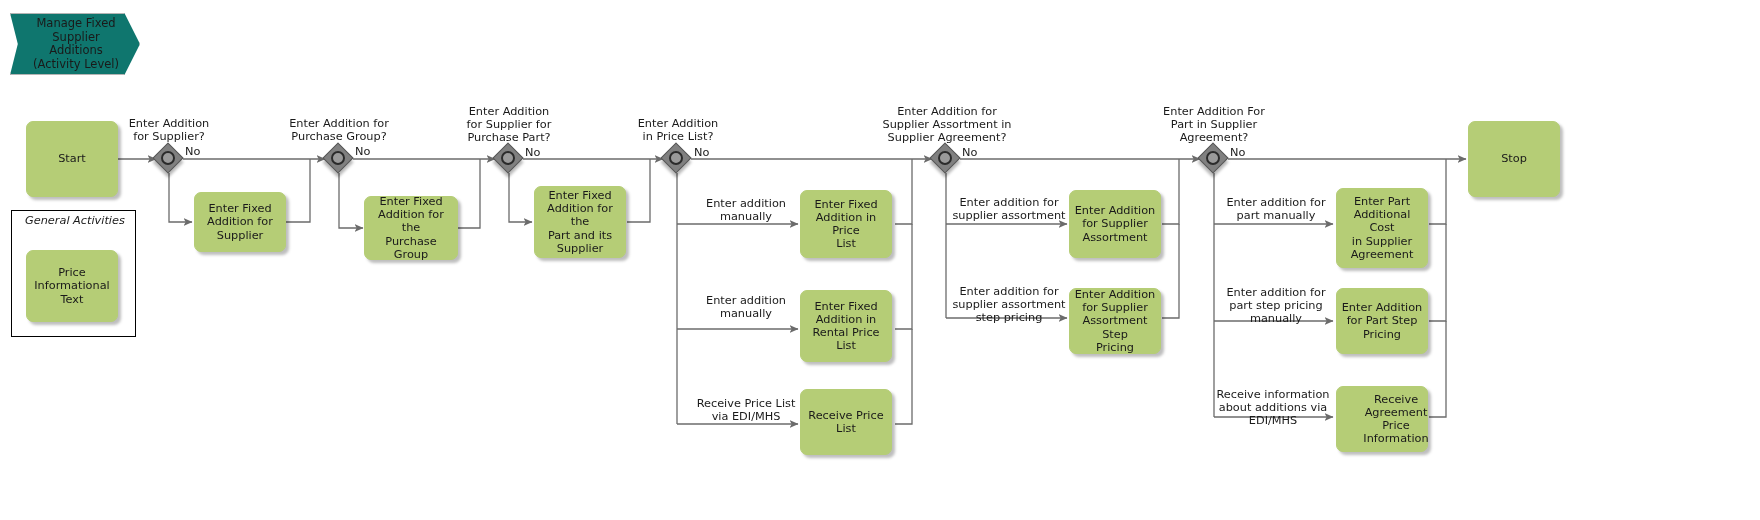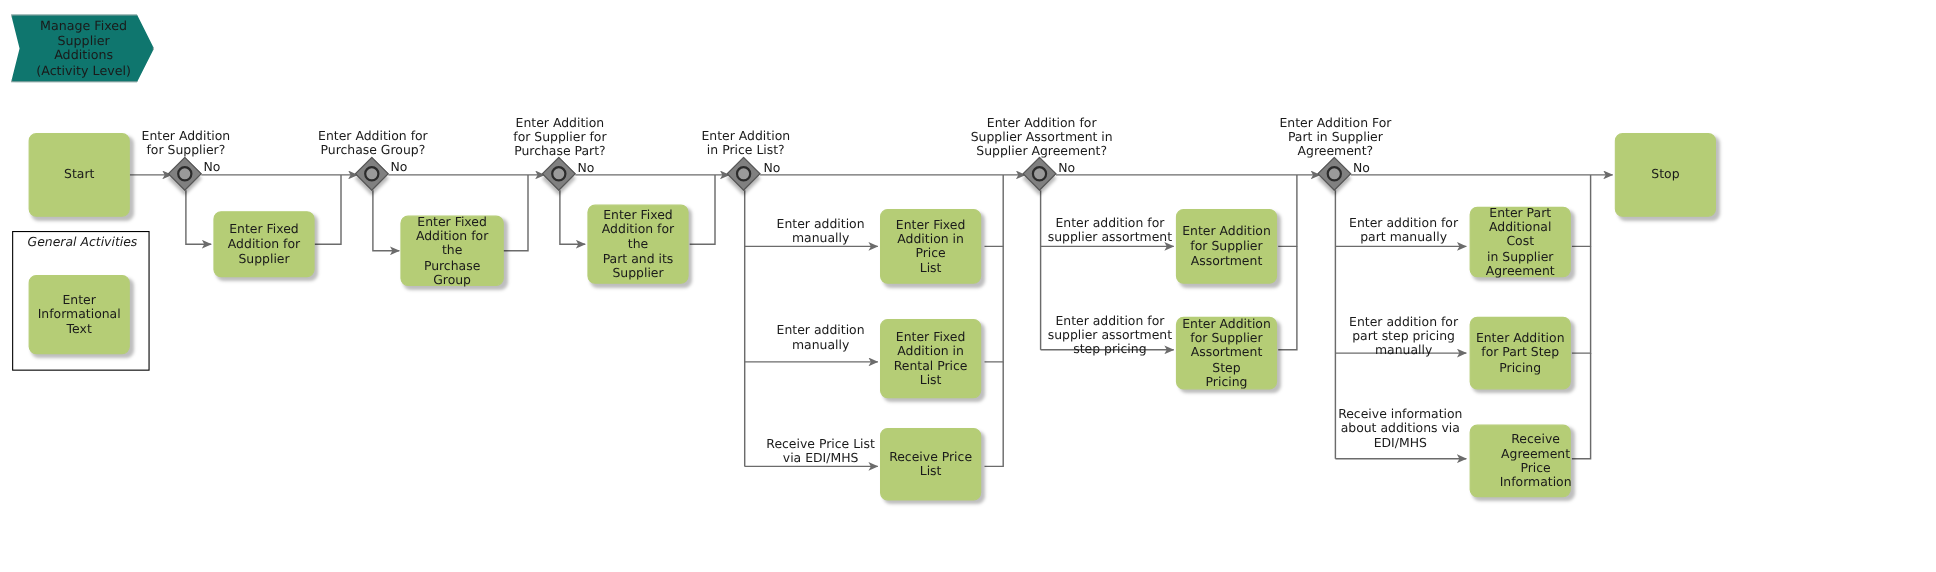--- a/index.html
+++ b/index.html
@@ -142,21 +142,21 @@
     </g>
   </svg>
 
   <div class="banner" style="left: 10px; top: 13px; width: 130px; height: 62px; white-space: pre-line;">Manage Fixed
 Supplier
 Additions
 (Activity Level)</div>
 
   <div class="group" style="left:11px;top:210px;width:123px;height:125px;"></div>
   <div class="group-title" style="left:25px;top:214px;font-style:italic;">General Activities</div>
-  <div class="act" style="left: 26px; top: 250px; width: 92px; height: 72px; white-space: pre-line;">Enter
+  <div class="act" style="left: 26px; top: 250px; width: 92px; height: 72px; white-space: pre-line;">Price
 Informational
 Text</div>
 
   <div class="act" style="left:26px;top:121px;width:92px;height:76px;">Start</div>
   <div class="act" style="left:1468px;top:121px;width:92px;height:76px;">Stop</div>
 
   <div class="q" style="left: 98px; top: 117px; width: 142px; white-space: pre-line;">Enter Addition
 for Supplier?</div>
   <div class="gw" style="left:155px;top:145px;">
     <div class="dia"></div>
@@ -243,32 +243,32 @@
 Part in Supplier
 Agreement?</div>
   <div class="gw" style="left:1200px;top:145px;">
     <div class="dia"></div>
     <div class="ring"></div>
   </div>
   <div class="no" style="left:1230px;top:146px;">No</div>
 
   <div class="lbl" style="left: 1216px; top: 196px; width: 120px; white-space: pre-line;">Enter addition for
 part manually</div>
-  <div class="act" style="left: 1336px; top: 188px; width: 92px; height: 64px; white-space: pre-line; text-align: center;">Enter Part
+  <div class="act" style="left: 1336px; top: 188px; width: 92px; height: 80px; white-space: pre-line; text-align: center;">Enter Part
 Additional Cost
 in Supplier
 Agreement</div>
 
   <div class="lbl" style="left: 1216px; top: 286px; width: 120px; white-space: pre-line;">Enter addition for
 part step pricing
 manually</div>
   <div class="act" style="left: 1336px; top: 288px; width: 92px; height: 66px; white-space: pre-line;">Enter Addition
 for Part Step
 Pricing</div>
 
-  <div class="lbl" style="left: 1211px; top: 370px; width: 124px; white-space: pre-line;">Receive information
+  <div class="lbl" style="left: 1211px; top: 388px; width: 124px; white-space: pre-line;">Receive information
 about additions via
 EDI/MHS</div>
   <div class="act" style="left: 1336px; top: 386px; width: 92px; height: 66px; white-space: pre-line; padding-left: 32px;">Receive
 Agreement Price
 Information</div>
 
 </div>
 
 </body></html>

